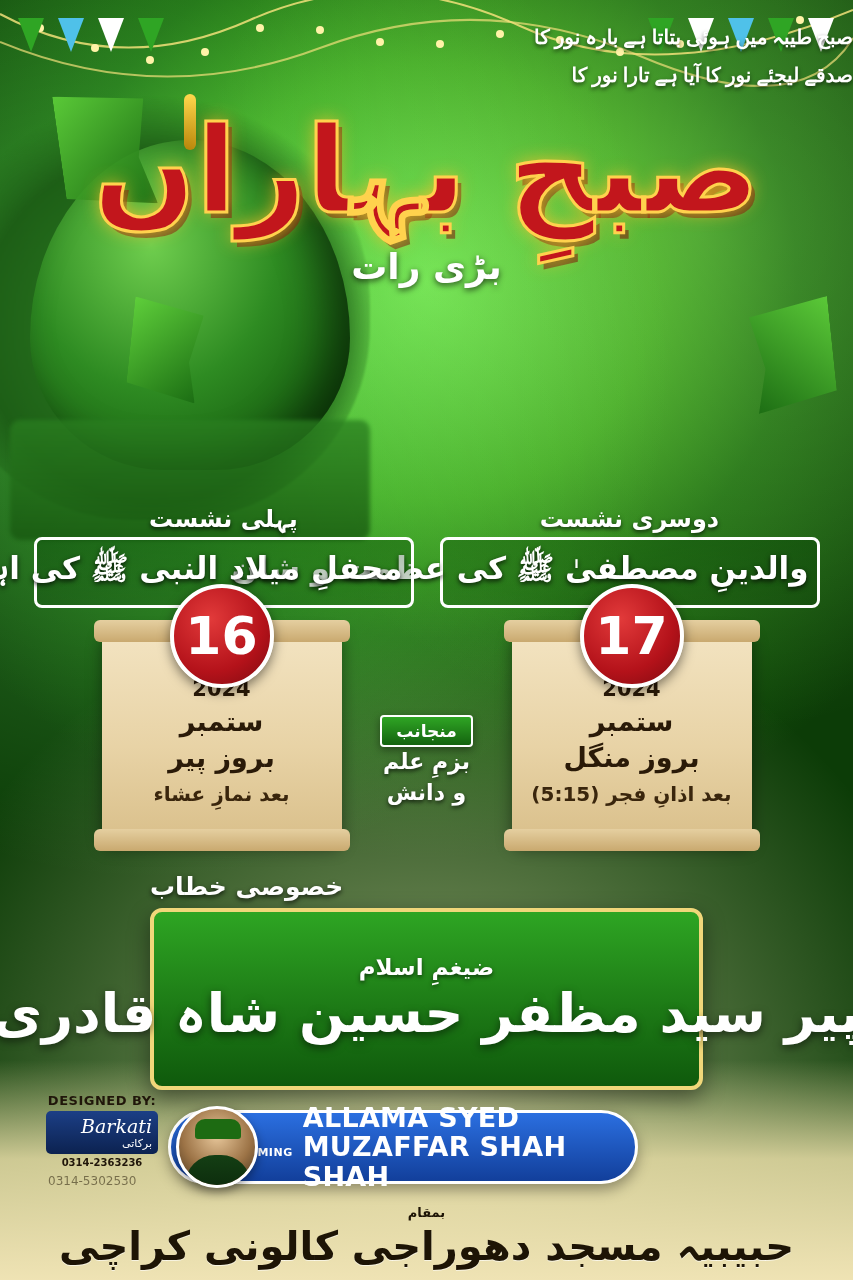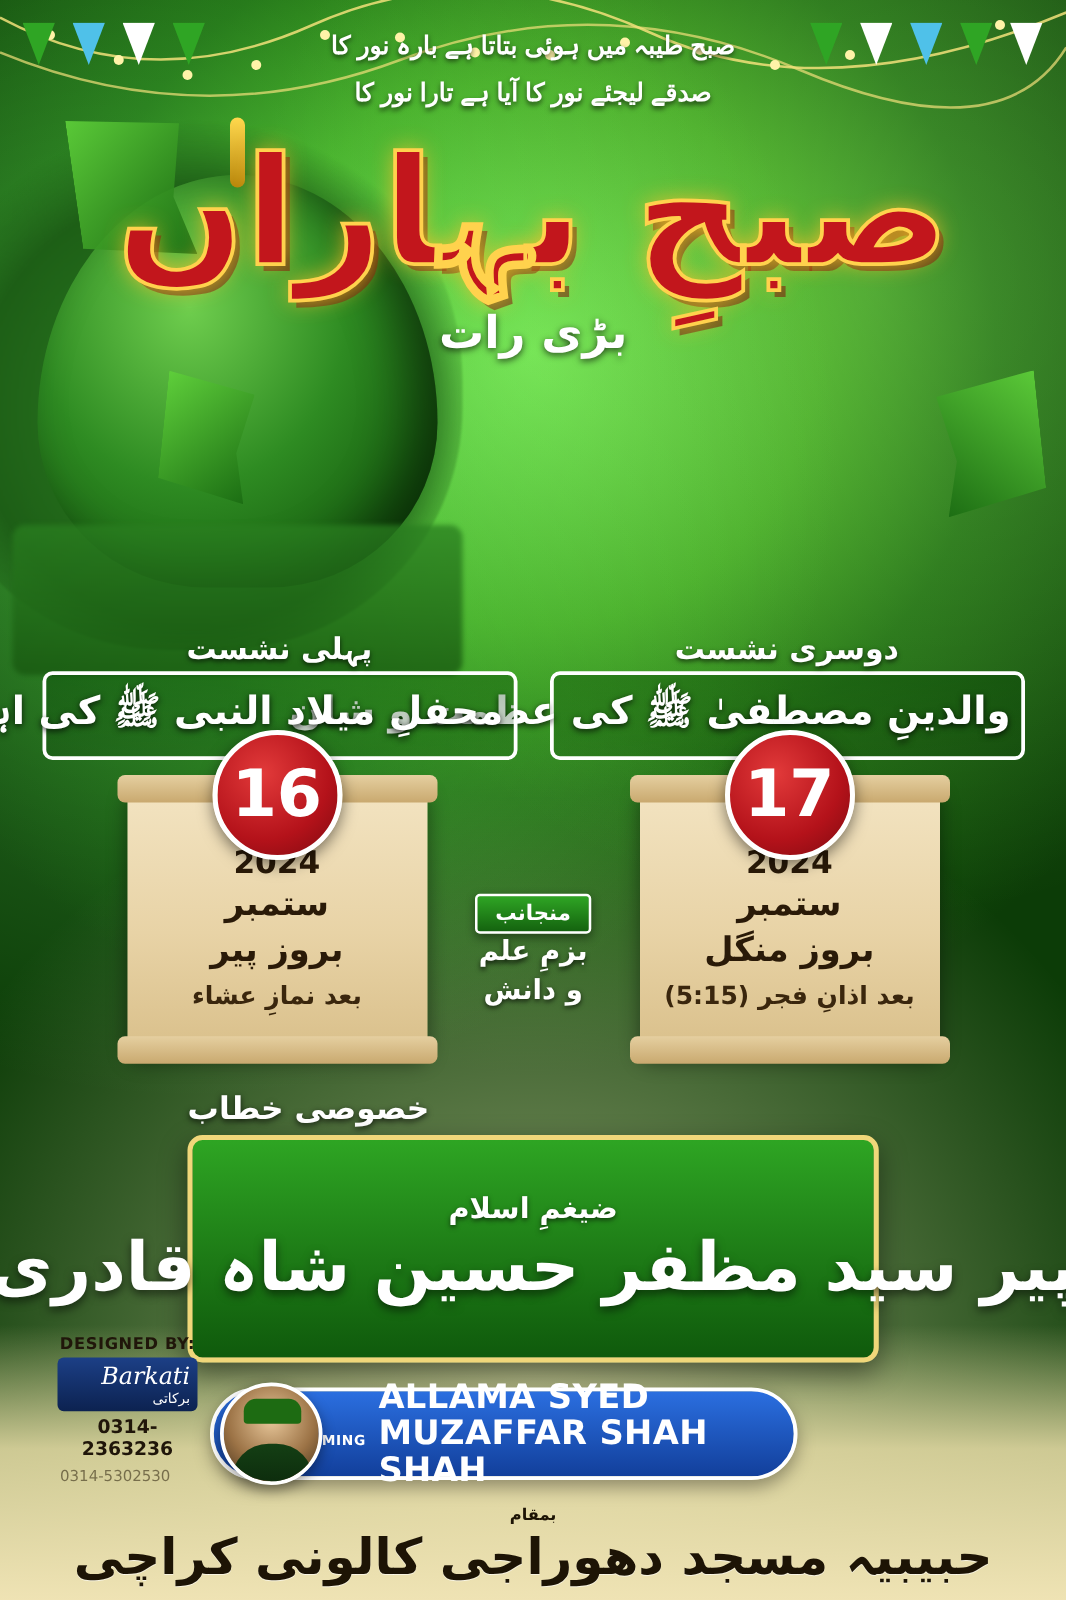--- a/index.html
+++ b/index.html
@@ -73,22 +73,22 @@
   .bunting { position:absolute; top:0; left:0; right:0; height: 90px; }
   .bunting span {
     position:absolute; top: 18px; width: 26px; height: 34px;
     clip-path: polygon(0 0, 100% 0, 50% 100%);
   }
 
   .content { position: relative; z-index: 5; width: 100%; height: 100%; }
 
   .top-couplet {
     position: absolute; top: 18px; left: 0; right: 0;
-    text-align: center; color: #ffffff;
-    direction: rtl; font-family: Liberation Sans, sans-serif;
+    text-align: right; color: #ffffff;
+    direction: rtl; font-family: Liberation Serif, serif;
     font-size: 20px; line-height: 1.9; font-weight: 700;
     text-shadow: 0 2px 4px rgba(0,0,0,.6);
   }
   .top-couplet div { white-space: nowrap; }
 
   .main-title {
     position: absolute; top: 120px; left: 0; right: 0;
     text-align: center; direction: rtl;
   }
   .main-title .jashn {
@@ -146,21 +146,21 @@
     content: ""; position: absolute; left: -8px; right: -8px; height: 22px;
     background: linear-gradient(180deg, #e5cfa0, #c9a96f);
     border-radius: 6px;
   }
   .scroll-card:before { top: -8px; }
   .scroll-card:after { bottom: -8px; }
   .scroll-inner {
     direction: rtl; text-align: center; color: #2a1a08;
     font-size: 27px; font-weight: 700; line-height: 1.35;
   }
-  .scroll-inner .year { font-size: 25px; }
+  .scroll-inner .year { font-size: 21px; }
   .scroll-inner .sub { font-size: 20px; margin-top: 4px; color: #3a260d; }
   .badge-day {
     position: absolute; top: -44px; left: 50%; transform: translateX(-50%);
     width: 104px; height: 104px; border-radius: 50%;
     background: radial-gradient(circle at 38% 32%, #e23a3a 0%, #b4121a 60%, #7d0a10 100%);
     border: 4px solid #ffffff;
     color: #ffffff; font-size: 52px; font-weight: 700;
     display: flex; align-items: center; justify-content: center;
     box-shadow: 0 4px 12px rgba(0,0,0,.5);
     z-index: 3;
@@ -209,21 +209,21 @@
     position: absolute; left: 46px; bottom: 112px;
     width: 112px; text-align: center; color: #20160a;
   }
   .designed-by .dtitle { font-size: 13px; font-weight: 700; letter-spacing: .5px; }
   .designed-by .logo {
     margin-top: 3px; background: linear-gradient(180deg, #1c3f86, #0c2250);
     border-radius: 5px; padding: 4px 6px; color: #ffffff; text-align: right;
   }
   .designed-by .logo .bk { font-family: "DejaVu Serif", serif; font-size: 19px; font-style: italic; }
   .designed-by .logo .ur { font-size: 11px; }
-  .designed-by .phone { margin-top: 3px; font-size: 15px; font-weight: 700; }
+  .designed-by .phone { margin-top: 3px; font-size: 10px; font-weight: 700; }
 
   .live-bar {
     position: absolute; left: 168px; bottom: 96px; width: 470px; height: 74px;
     background: linear-gradient(180deg, #2b6fe0, #123f9b);
     border: 3px solid #ffffff; border-radius: 38px;
     display: flex; align-items: center; padding: 0 16px 0 8px;
     box-shadow: 0 6px 14px rgba(0,0,0,.35);
   }
   .live-bar .fb {
     width: 30px; height: 30px; border-radius: 50%;

